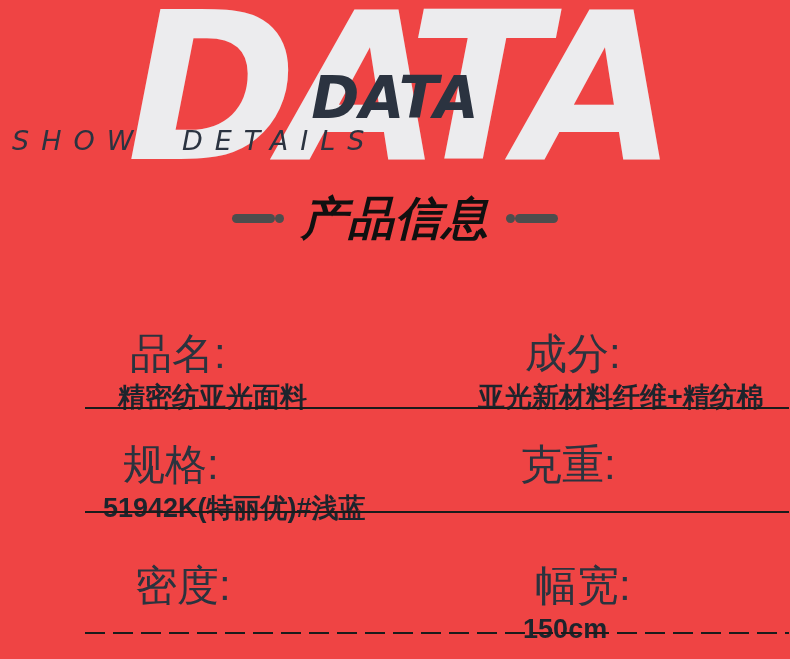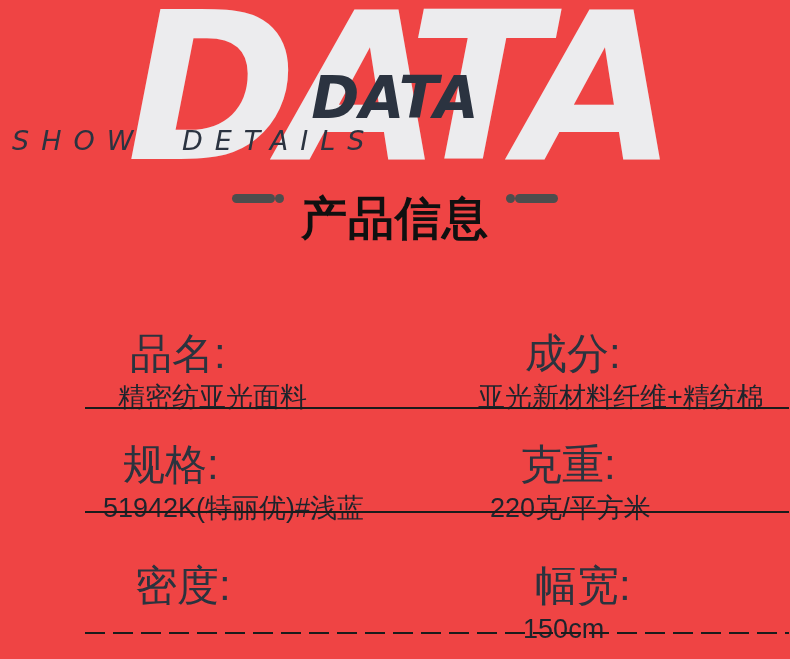--- a/index.html
+++ b/index.html
@@ -40,21 +40,22 @@
     font-size:27px; line-height:1.1;
     letter-spacing:12px; word-spacing:16px;
     text-indent:12px;
     color:#2b3340;
     white-space:nowrap;
   }
 
   
   .section-header {
     position:absolute; top:194px; left:0; right:0;
-    display:flex; justify-content:center; 
+    display:flex; justify-content:center; align-items:center;
+    font-style:italic;
   }
   .deco-dash { width:43px; height:9px; border-radius:5px; background:#4d4d4d; }
   .deco-dot  { width:9px;  height:9px; border-radius:50%; background:#4d4d4d; }
   .section-title {
     font-size:46px; font-weight:800; line-height:1.05;
     letter-spacing:1px;
     color:#101010;
     margin:0 17px;
     white-space:nowrap;
   }
@@ -74,21 +75,21 @@
   }
   .rule.dashed {
     background:repeating-linear-gradient(90deg,#1b1b1b 0 20px, transparent 20px 28px);
   }
   .spec-cell { position:relative; }
   .spec-label {
     font-size:42px; line-height:1.15; font-weight:500;
     color:#2b333e; white-space:nowrap;
   }
   .spec-value {
-    font-size:27px; line-height:1.2; font-weight:400;
+    font-size:27px; line-height:1.2; font-weight:700;
     color:#1d242c; margin-top:3px; white-space:nowrap;
   }
   .ml18{margin-left:18px}.ml27{margin-left:27px}.ml33{margin-left:33px}
   .ml38{margin-left:38px}.ml39{margin-left:39px}.ml40{margin-left:40px}
   .ml45{margin-left:45px}.ml50{margin-left:50px}.ml72{margin-left:72px}
   .ml74{margin-left:74px}.ml79{margin-left:69px}.ml84{margin-left:84px}
 </style>
 </head>
 <body>
 
@@ -122,21 +123,20 @@
       <div class="rule"></div>
     </div>
 
     <div class="spec-row row2">
       <div class="spec-cell">
         <div class="spec-label ml38">规格:</div>
         <div class="spec-value ml18">51942K(特丽优)#浅蓝</div>
       </div>
       <div class="spec-cell">
         <div class="spec-label ml79">克重:</div>
-        <div class="spec-value ml39">220克/平方米</div>
       </div>
       <div class="rule"></div>
     </div>
 
     <div class="spec-row row3">
       <div class="spec-cell">
         <div class="spec-label ml50">密度:</div>
       </div>
       <div class="spec-cell">
         <div class="spec-label ml84">幅宽:</div>

